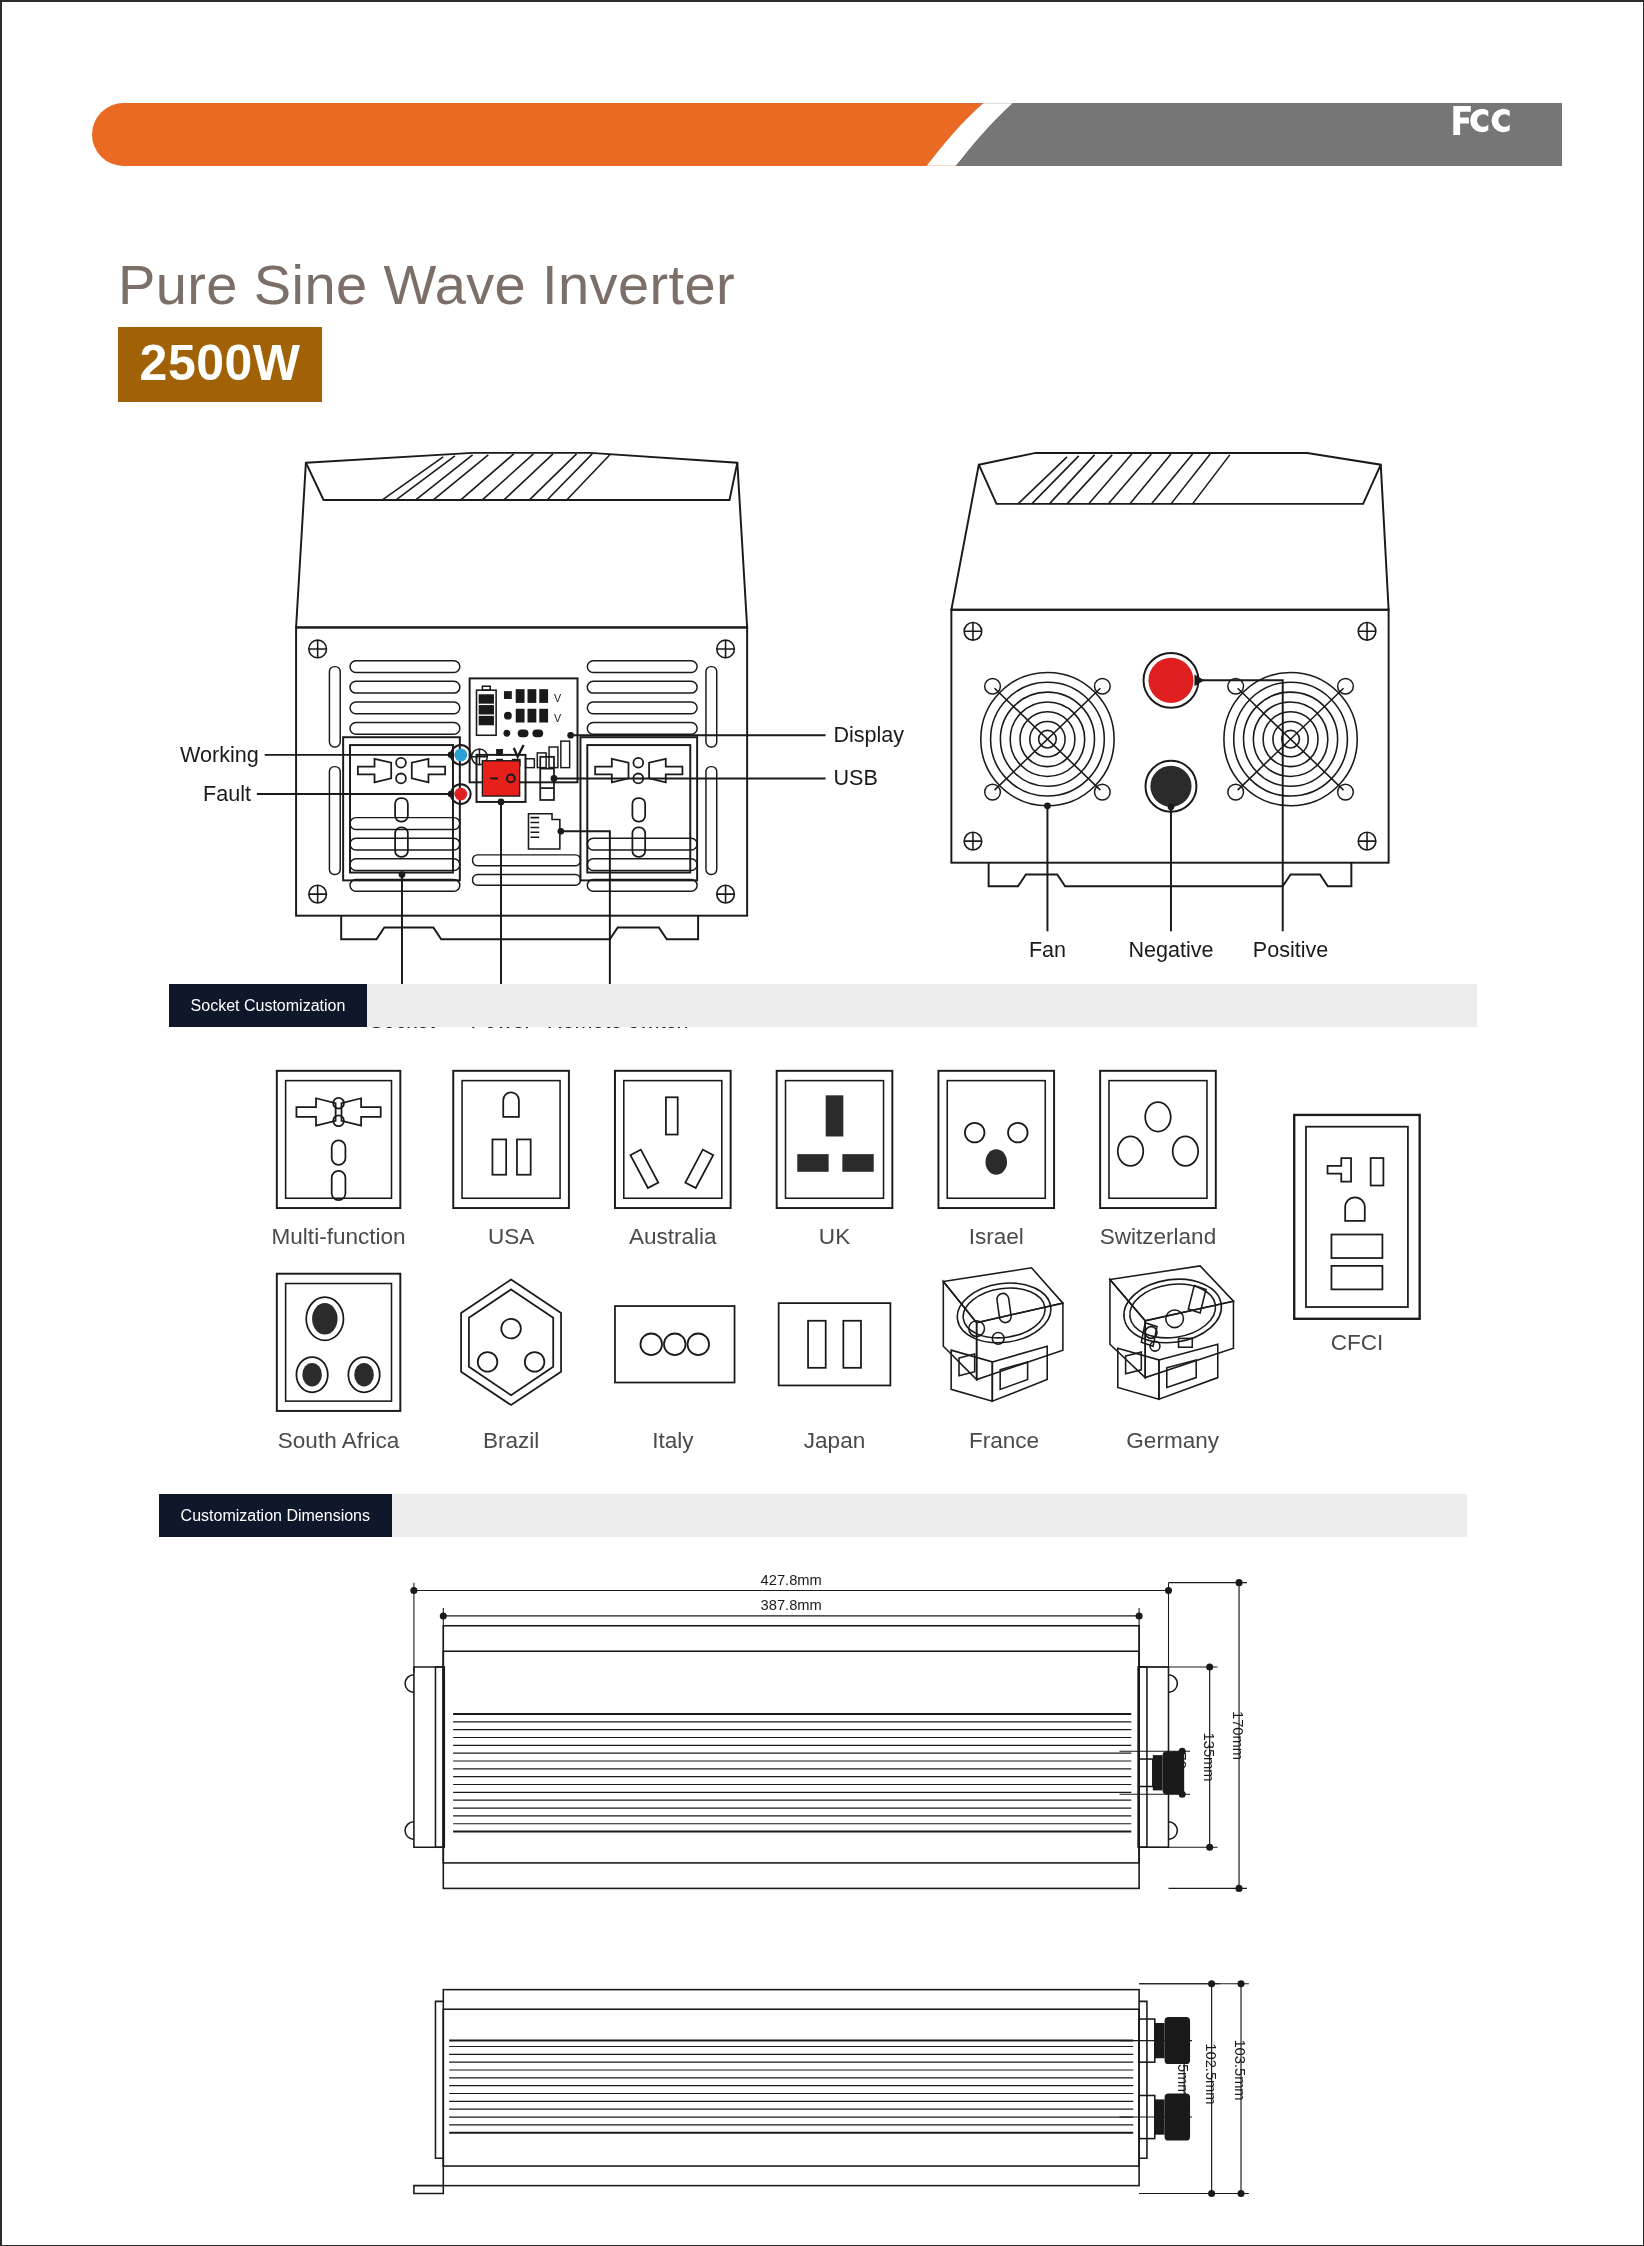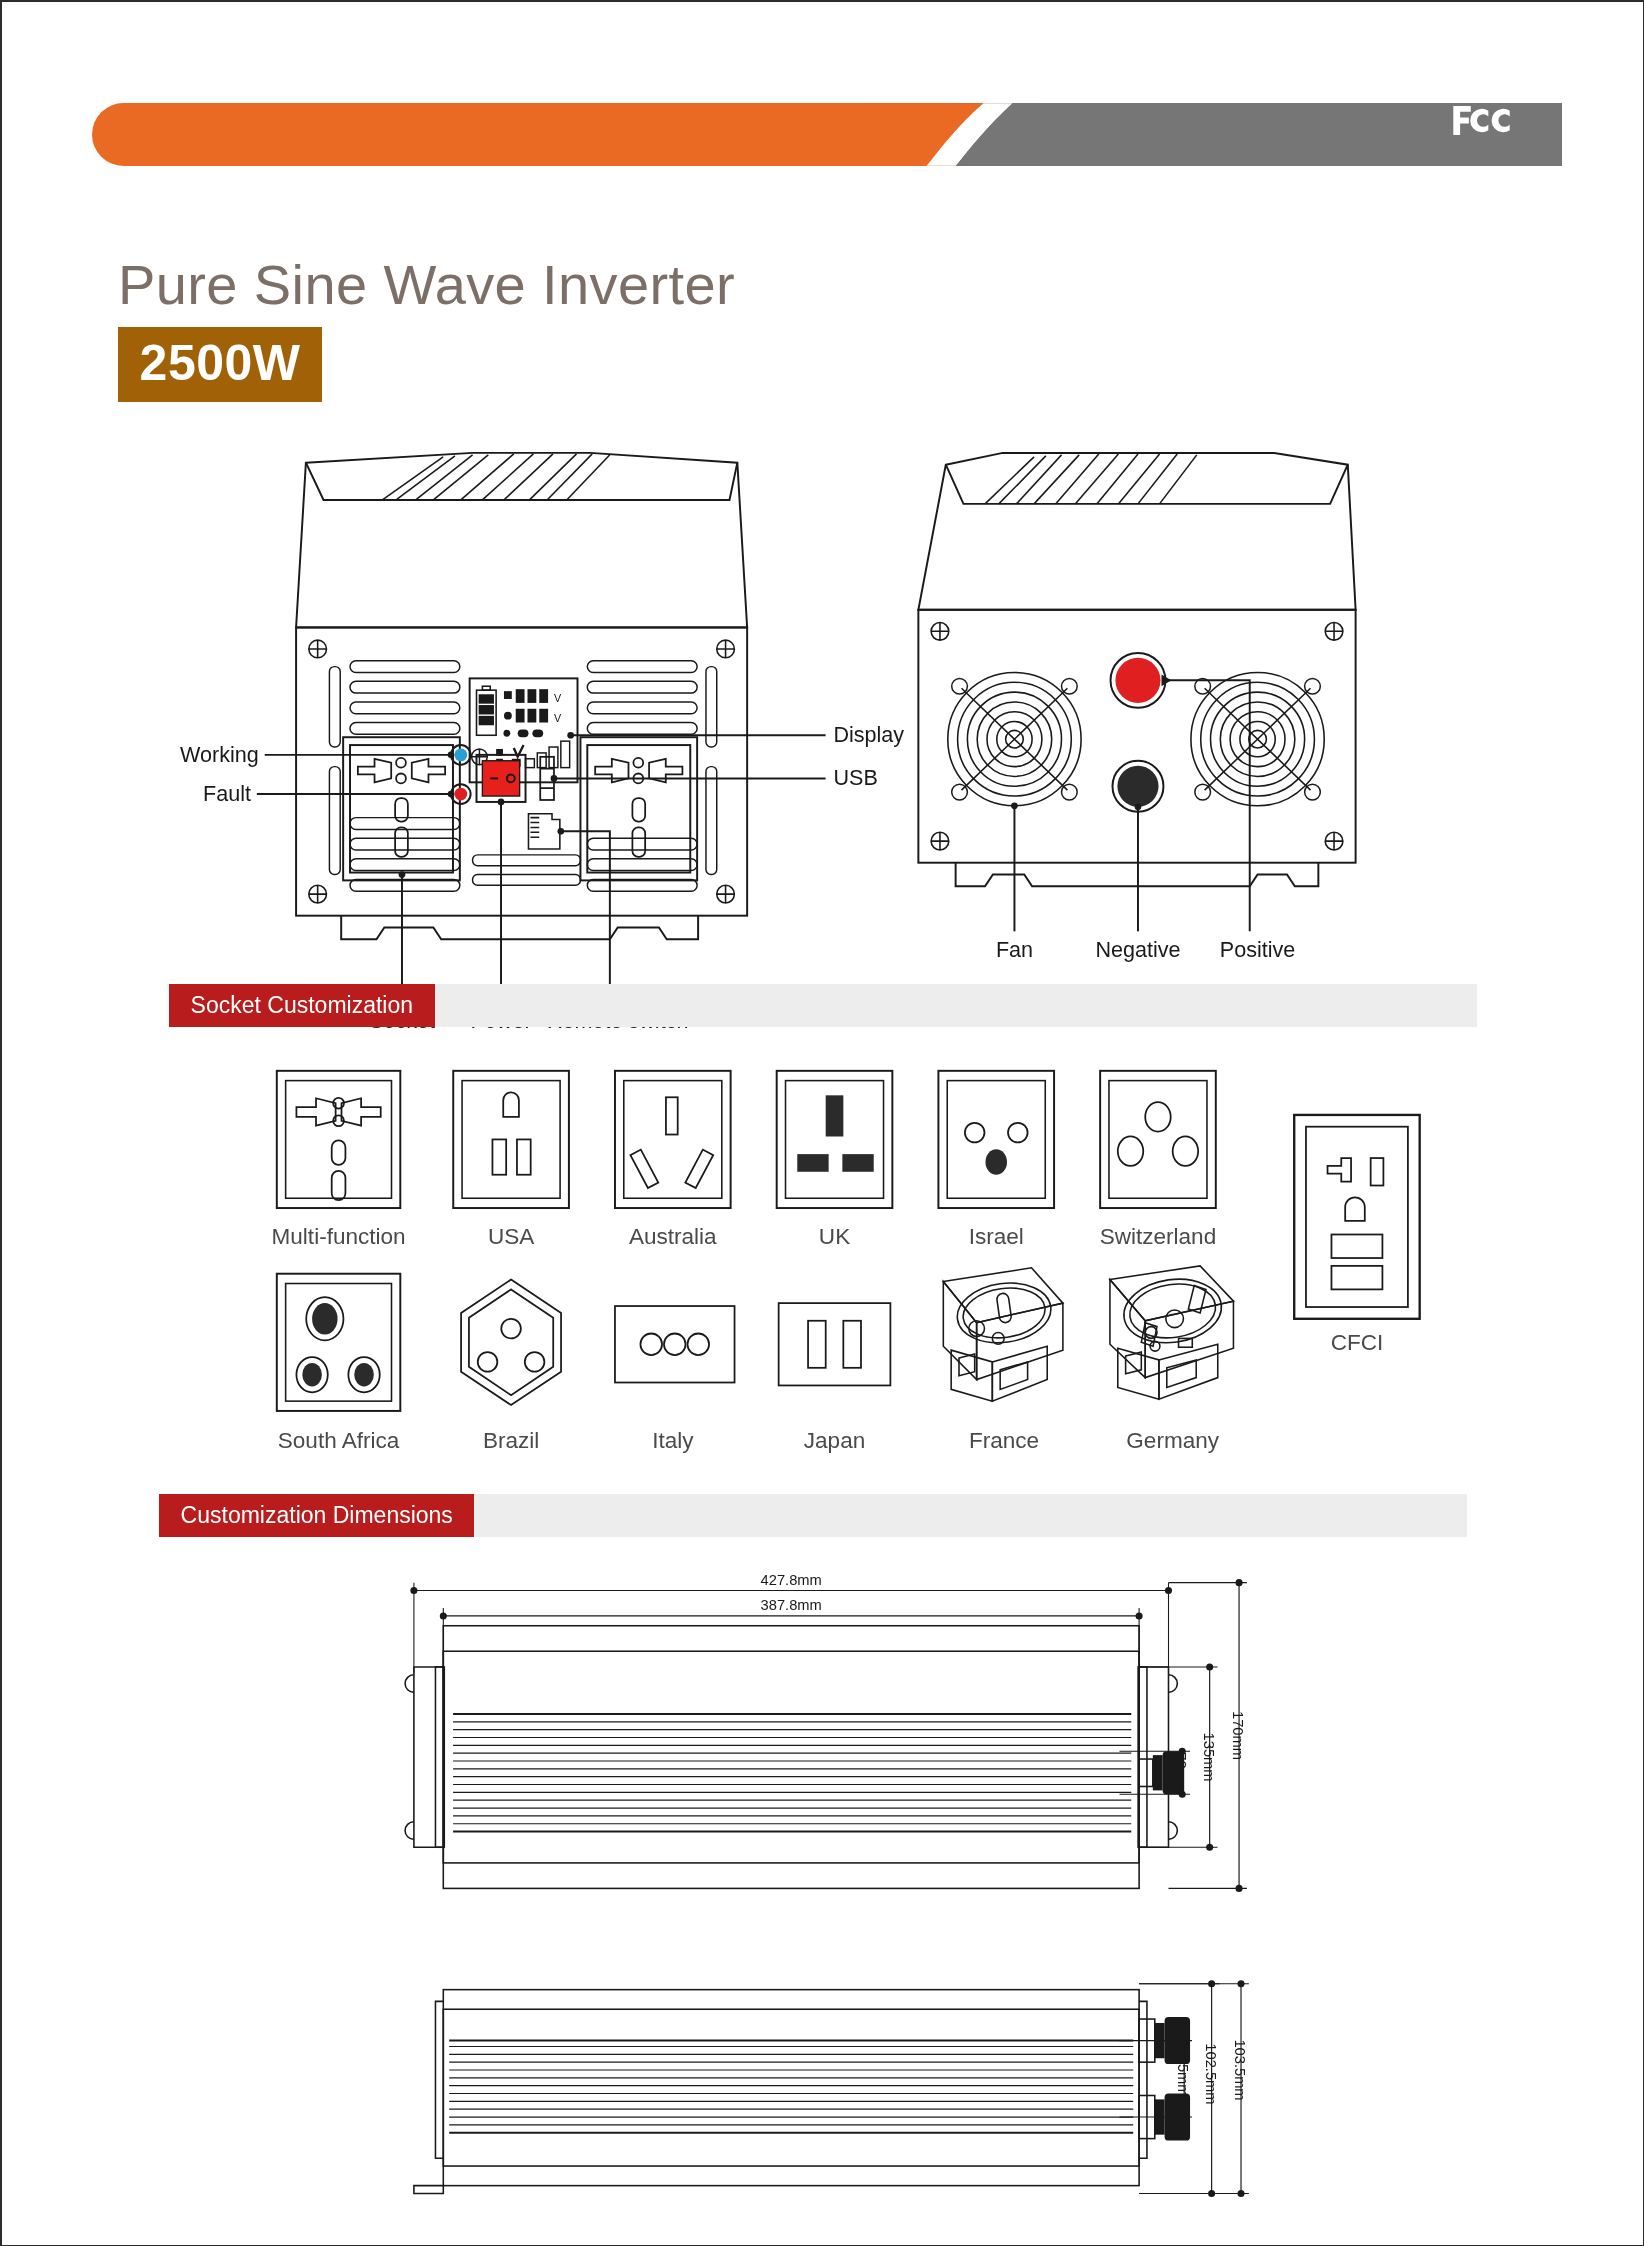--- a/index.html
+++ b/index.html
@@ -20,22 +20,22 @@
   .cert{color:#fff;display:flex;align-items:center;justify-content:center;}
 
   
   .prod-title{position:absolute;left:116px;top:250px;font-size:56px;color:#7c6f68;font-weight:400;
     letter-spacing:0.4px;}
   .watt-badge{position:absolute;left:116px;top:325px;background:#a16207;color:#fff;
     padding:6.9px 21.6px 9.8px 21.6px;border-radius:0;font-size:50px;font-weight:700;letter-spacing:0.5px;}
 
   
   .secbar{position:absolute;height:43px;width:1308px;background:#ededed;}
-  .secbar .tab{position:absolute;left:0;top:0;height:43px;background:#b91c1c;color:#fff;
-    display:flex;align-items:center;padding:0 21.6px;font-size:23px;white-space:nowrap;}
+  .secbar .tab{position:absolute;left:0;top:0;height:43px;background:#0f172a;color:#fff;
+    display:flex;align-items:center;padding:0 21.6px;font-size:16px;white-space:nowrap;}
 
   
   .diagram{position:absolute;}
   svg{overflow:visible;}
   .ln{stroke:#1a1a1a;fill:none;}
   .lbl{font-family:"Liberation Sans",sans-serif;font-size:22px;fill:#1a1a1a;}
   .dimtxt{font-family:"Liberation Sans",sans-serif;font-size:15px;fill:#1a1a1a;}
   .socklabel{font-size:23px;fill:#4a4a4a;font-family:"Liberation Sans",sans-serif;text-anchor:middle;}
 </style>
 </head>
@@ -294,21 +294,21 @@
       <text class="lbl" x="112" y="325" text-anchor="end">Working</text>
       <text class="lbl" x="104" y="365" text-anchor="end">Fault</text>
       <text class="lbl" x="698" y="305">Display</text>
       <text class="lbl" x="698" y="349">USB</text>
       <text class="lbl" x="258" y="597" text-anchor="middle">Socket</text>
       <text class="lbl" x="359" y="597" text-anchor="middle">Power</text>
       <text class="lbl" x="478" y="597" text-anchor="middle">Remote switch</text>
     </svg>
   </div>
 
-  <div class="diagram" style="left:885px;top:441px;width:549px;height:510px;">
+  <div class="diagram" style="left:918px;top:441px;width:549px;height:510px;">
     <svg width="549" height="510" viewBox="0 0 560 520">
       <g class="ln" stroke-width="2">
 
         <path d="M60,22 L118,10 L395,10 L470,22 L478,170 L32,170 Z"></path>
         <path d="M60,22 L78,62 L452,62 L470,22"></path>
         <g stroke-width="1.6">
           <path d="M150,14 L100,62"></path>
             <path d="M162,13 L114,62"></path>
           <path d="M178,12 L132,62"></path>
             <path d="M196,12 L150,62"></path>

